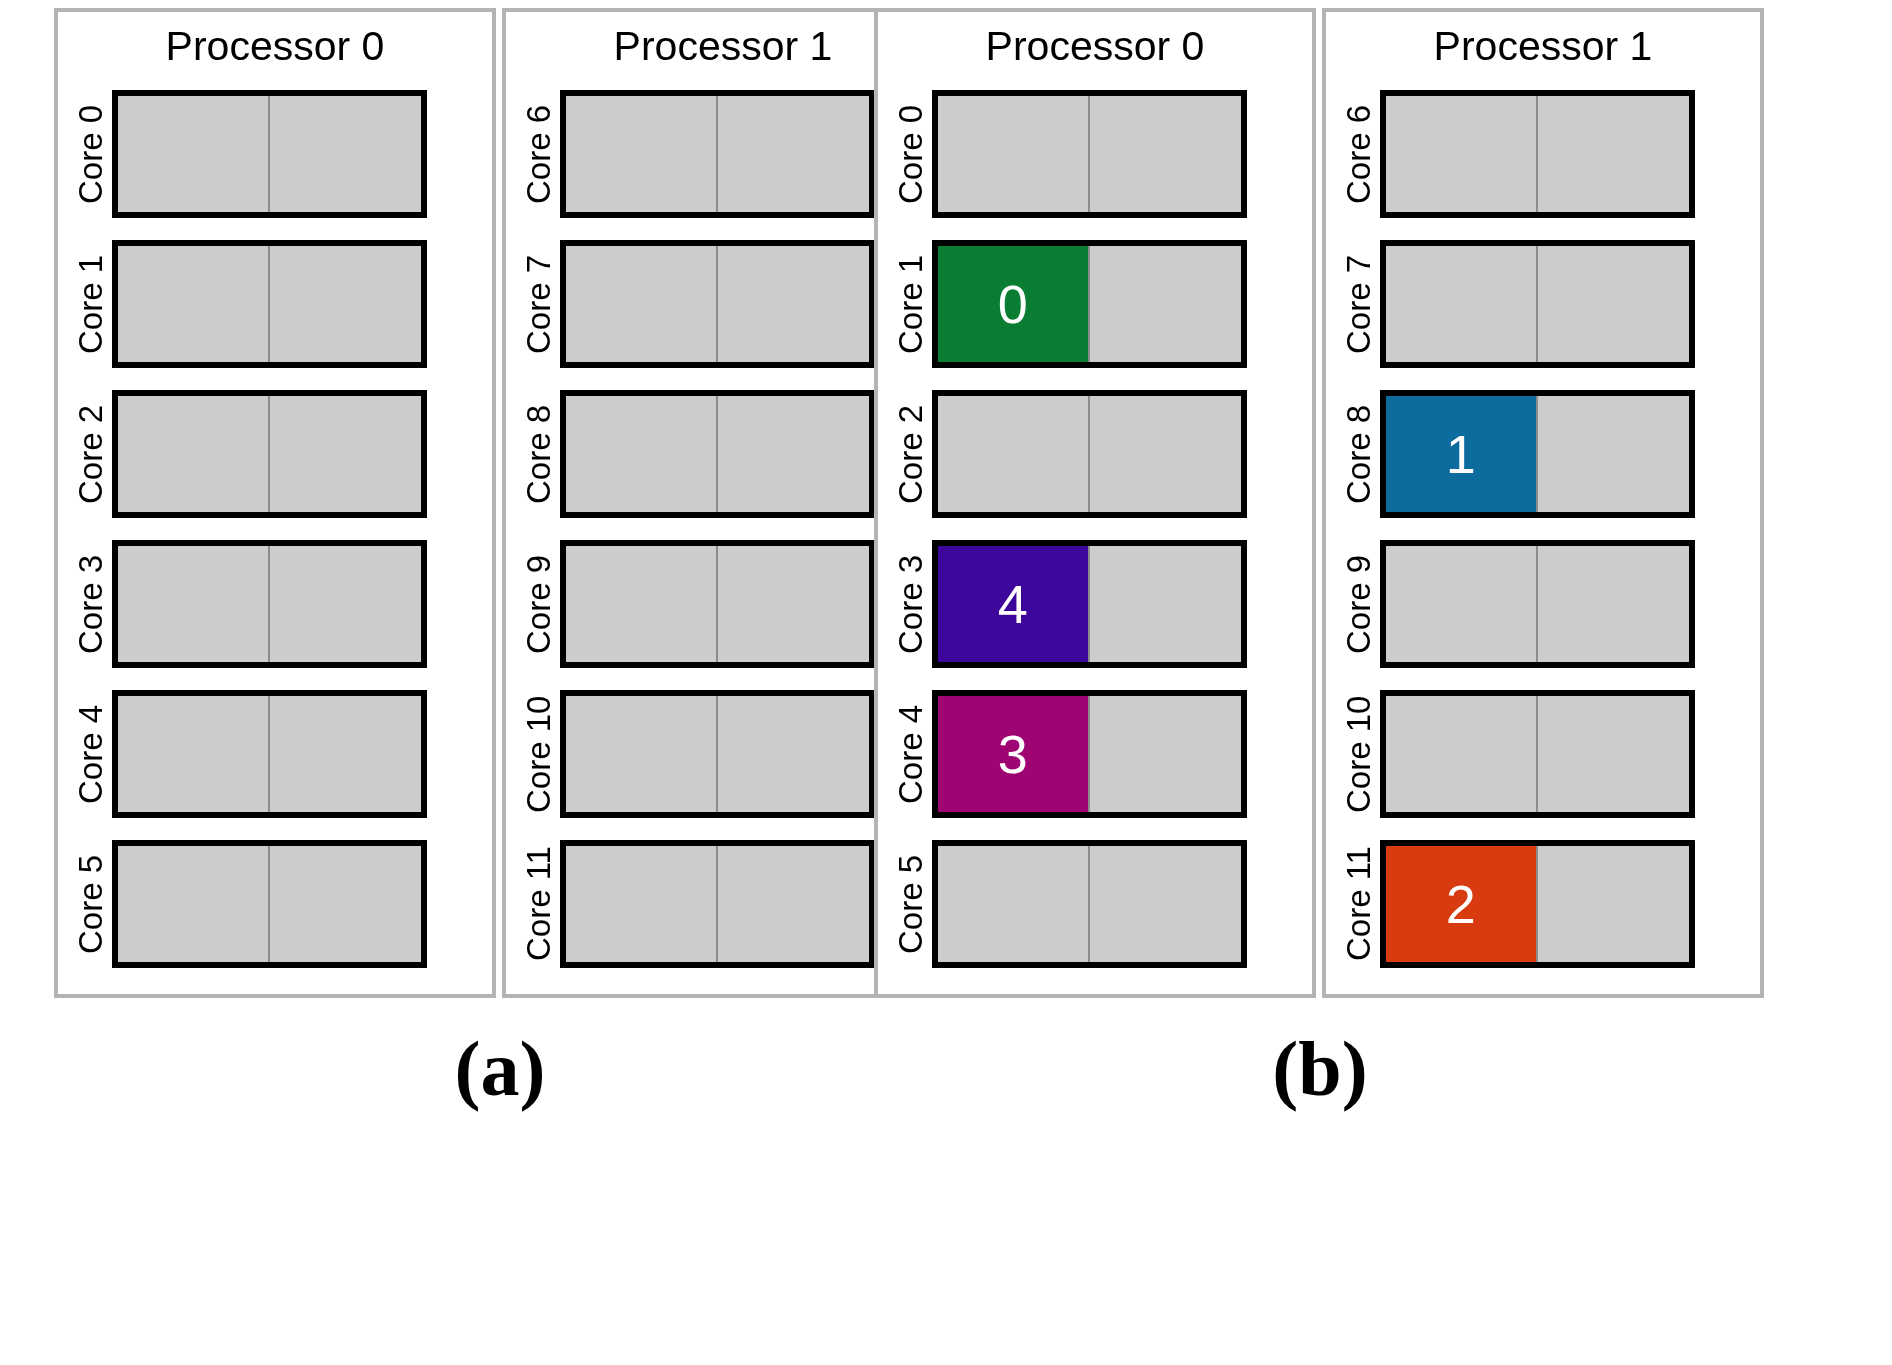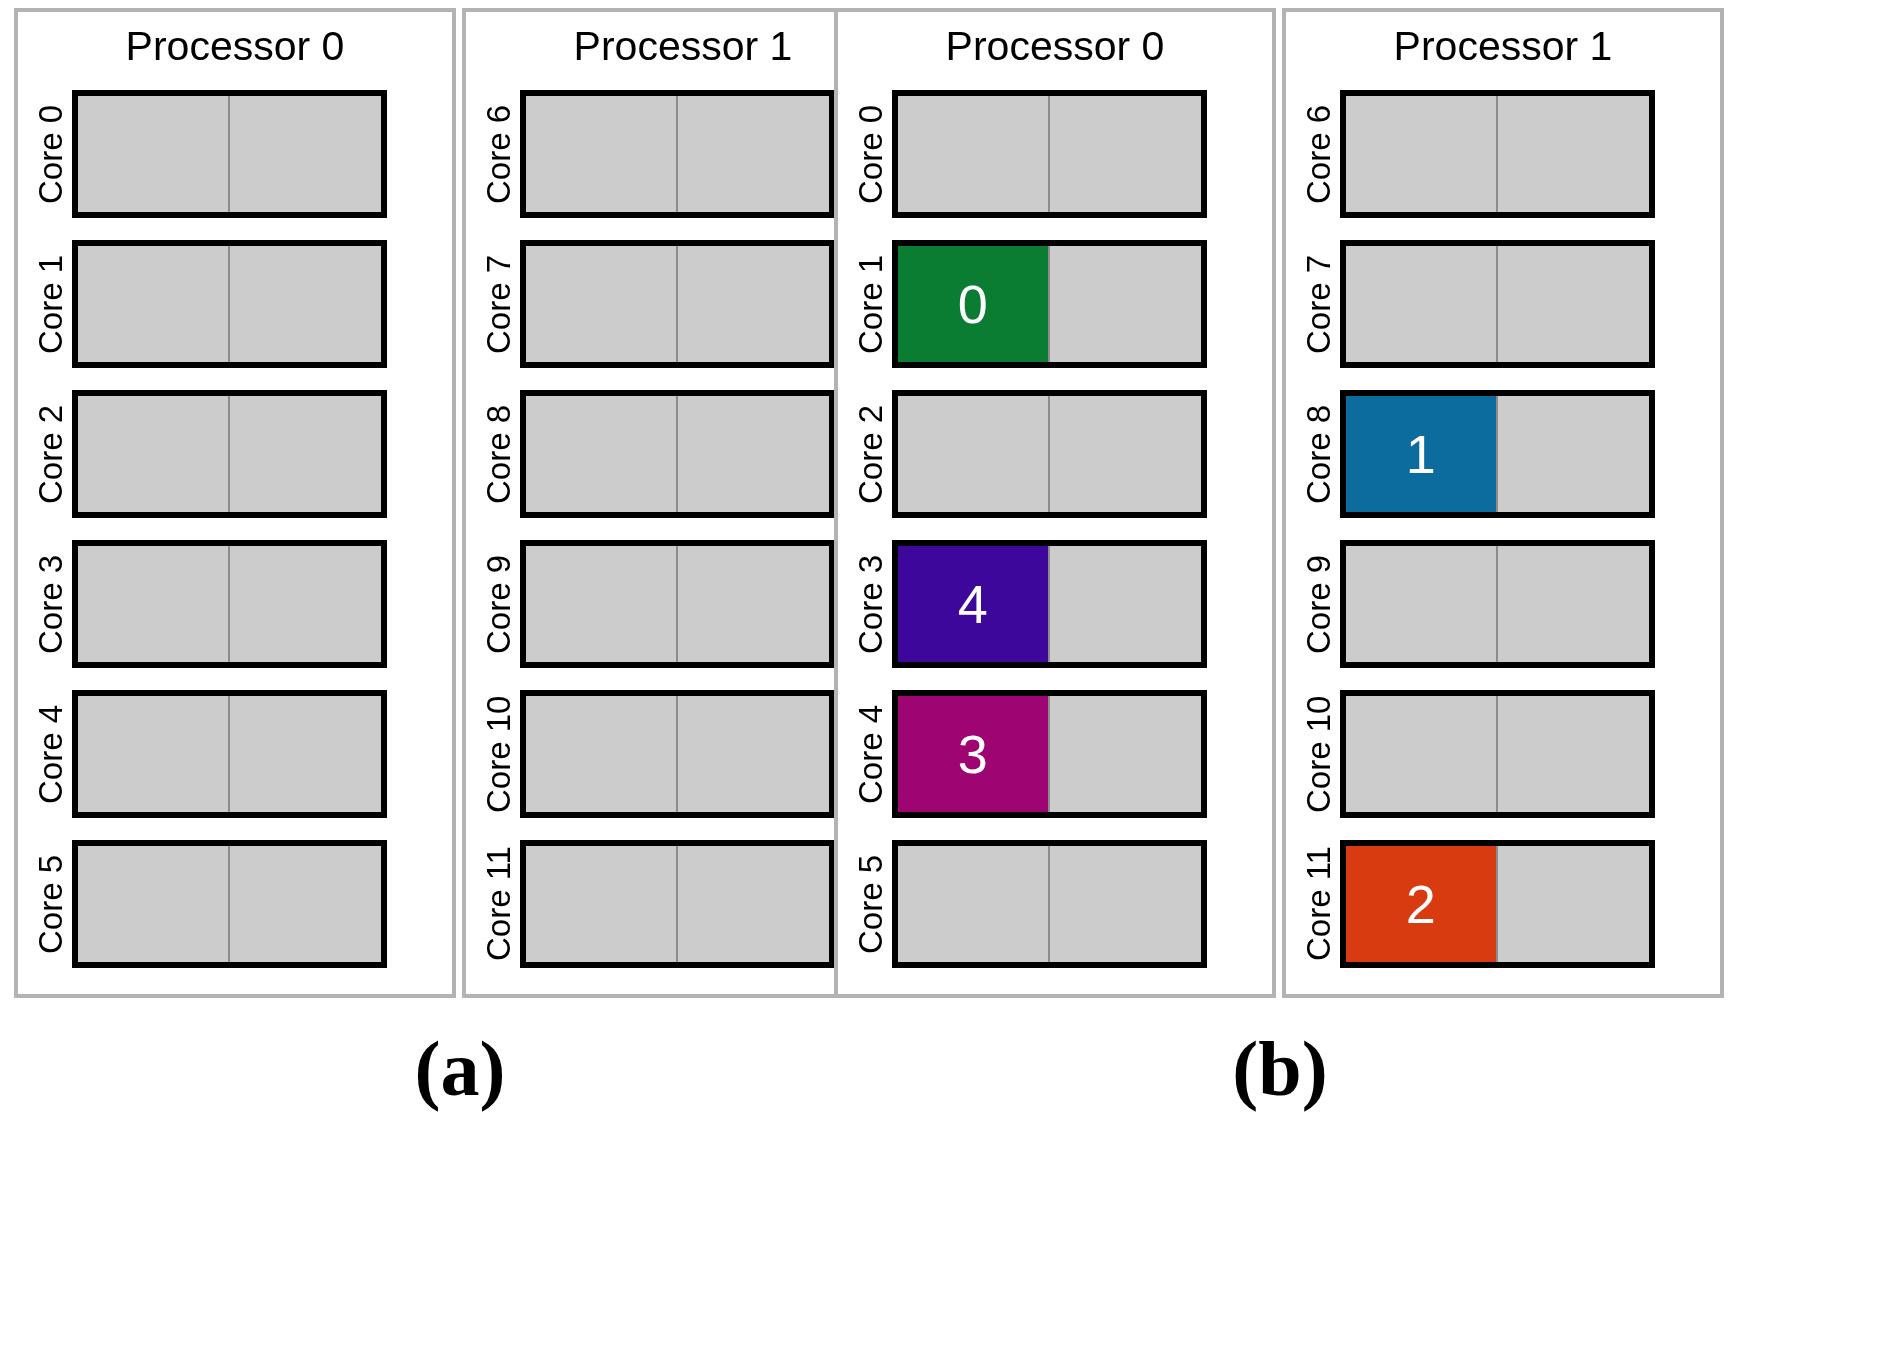--- a/index.html
+++ b/index.html
@@ -21,20 +21,21 @@
     width: 1892px;
     height: 1365px;
   }
 
   
   .subfigure {
     position: absolute;
     top: 0;
     width: 920px;
     height: 1138px;
+    margin-left: 40px;
   }
   .subfigure.left  { left: 0px; }
   .subfigure.right { left: 820px; }
 
   
   .proc-row {
     position: absolute;
     top: 8px;
     left: 14px;
     width: 890px;

